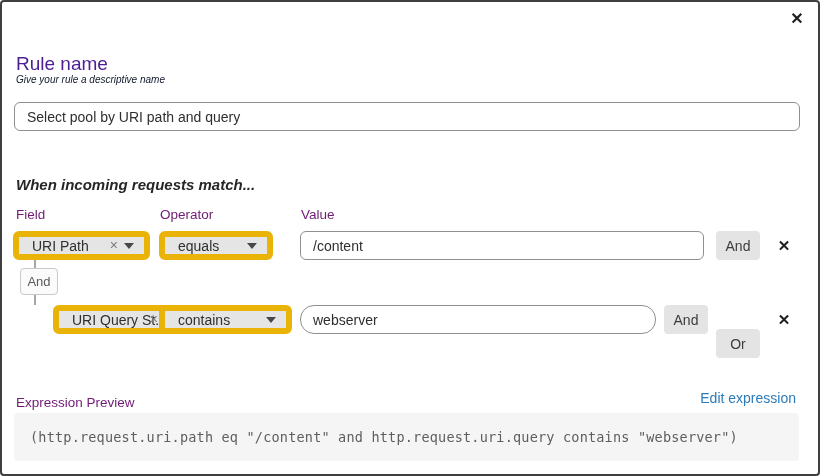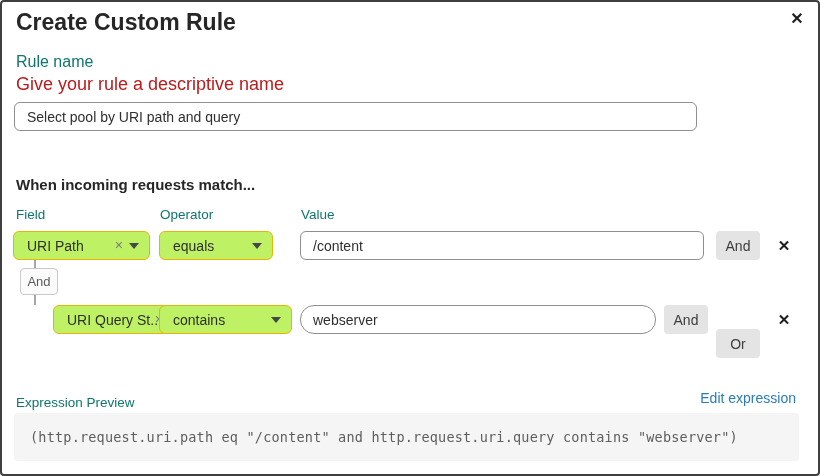--- a/index.html
+++ b/index.html
@@ -15,34 +15,34 @@
   }
   .title {
     position:absolute; left:14px; top:7px;
     font-size:23px; font-weight:700; color:#262626;
   }
   .close-x {
     position:absolute; right:10px; top:5px; width:22px; height:22px;
     display:flex; align-items:center; justify-content:center;
     font-size:16px; font-weight:700; color:#1f1f1f; cursor:pointer;
   }
-  .field-label   { position:absolute; font-size:16px; color:#0f766e;text-align:right; }
-  .helper-text   { position:absolute; font-size:18px; color:#b91c1c; }
-  .section-head  { position:absolute; font-size:15px; font-weight:700; color:#262626; }
-  .col-label     { position:absolute; top:205px; font-size:13.5px; color:#0f766e; }
+  .field-label   { position:absolute; font-size:19px; color:#4c1d95;text-align:right; }
+  .helper-text   { position:absolute; font-size:10px; color:#0f172a;font-style:italic; }
+  .section-head  { position:absolute; font-size:15px; font-weight:700; color:#262626;font-style:italic; }
+  .col-label     { position:absolute; top:205px; font-size:13.5px; color:#701a75; }
 
   .text-input {
     position:absolute; height:29px; box-sizing:border-box;
     border:1px solid #8f8f8f; border-radius:6px; background:#fff;
     padding:0 10px 0 12px; font-size:14px; color:#2f2f2f;
     font-family:"Liberation Sans", sans-serif; outline:none;
   }
   .select-box {
     position:absolute; height:29px; box-sizing:border-box;
-    border:1px solid #eab308; border-radius:6px; background:#bef264;
+    border:6px solid #eab308; border-radius:6px; background:#e5e5e5;
     display:flex; align-items:center; padding-left:13px;
     font-size:14px; color:#2f2f2f; cursor:pointer;
   }
   .select-clear {
     position:absolute; right:26px; top:50%; transform:translateY(-54%);
     font-size:14px; color:#7c7c7c; line-height:1;
   }
   .caret {
     position:absolute; right:10px; top:50%; margin-top:-3px;
     width:0; height:0;
@@ -77,26 +77,25 @@
     display:flex; align-items:center; padding-left:16px;
     font-family:"DejaVu Sans Mono", monospace; font-size:13.5px;
     color:#5e5e5e; letter-spacing:0.2px; white-space:nowrap; overflow:hidden;
   }
 </style>
 </head>
 <body>
 
 <div class="dialog">
 
-  <div class="title">Create Custom Rule</div>
   <div class="close-x">✕</div>
 
   <div class="field-label" style="left:14px; top:51px;">Rule name</div>
   <div class="helper-text" style="left:14px; top:72px;">Give your rule a descriptive name</div>
-  <input class="text-input" style="left: 12px; top: 100px; width: 683px;" value="Select pool by URI path and query">
+  <input class="text-input" style="left: 12px; top: 100px; width: 786px;" value="Select pool by URI path and query">
 
   <div class="section-head" style="left:14px; top:174px;">When incoming requests match...</div>
 
   <div class="col-label" style="left:14px;">Field</div>
   <div class="col-label" style="left:158px;">Operator</div>
   <div class="col-label" style="left:299px;">Value</div>
 
   <div class="select-box" style="left:11px; top:229px; width:137px;">
     <span>URI Path</span>
     <span class="select-clear">×</span>

